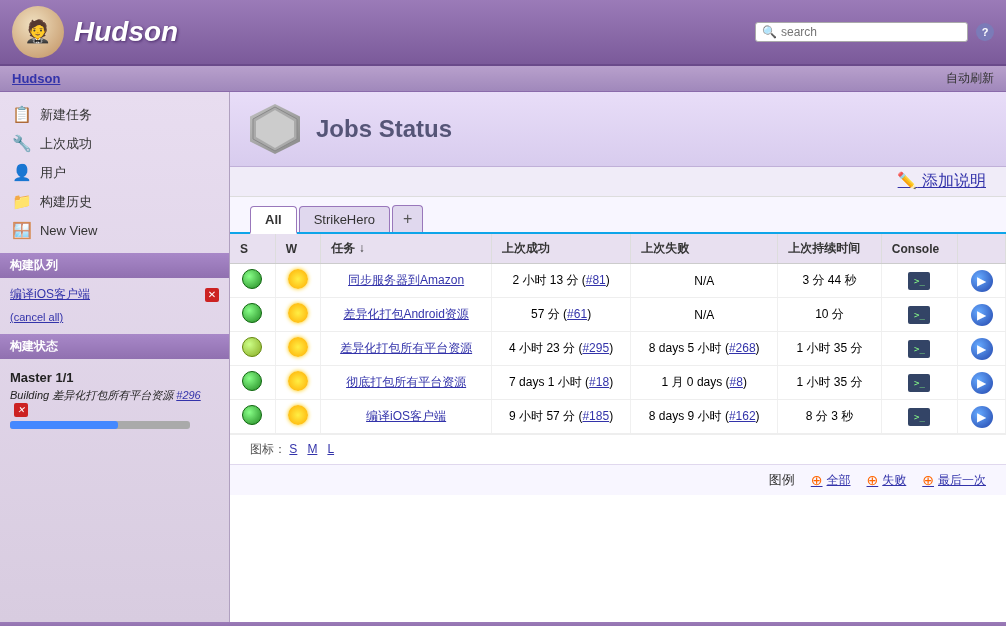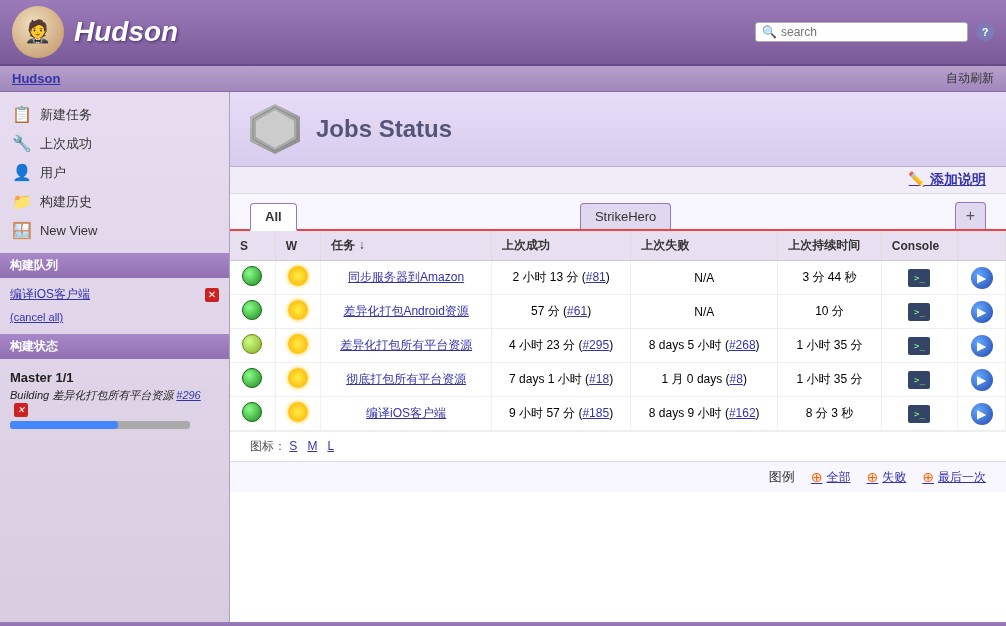--- a/index.html
+++ b/index.html
@@ -153,29 +153,28 @@
       color: white;
     }
     #page-title { font-size: 24px; font-weight: bold; color: #555577; }
 
     
     #add-desc-row {
       text-align: right; padding: 4px 20px;
       background: #f0ecf8;
       border-bottom: 1px solid #ddd;
     }
-    #add-desc-link { color: #3333aa; text-decoration: underline; cursor: pointer; font-size: 14px; font-weight: bold; }
+    #add-desc-link { color: #3333aa; text-decoration: underline; cursor: pointer; font-size: 16px; }
 
     
     #tabs-row {
       padding: 8px 20px 0 20px;
       display: flex; align-items: flex-end; gap: 0;
       background: #f8f6ff;
-      border-bottom: 2px solid #ef4444;
-      justify-content: space-between;
+      border-bottom: 2px solid #0ea5e9;
     }
     .tab {
       padding: 5px 14px;
       border: 1px solid #9977bb;
       border-bottom: none;
       cursor: pointer;
       font-size: 13px;
       background: #e0d8ee;
       color: #333;
       margin-right: 2px;

